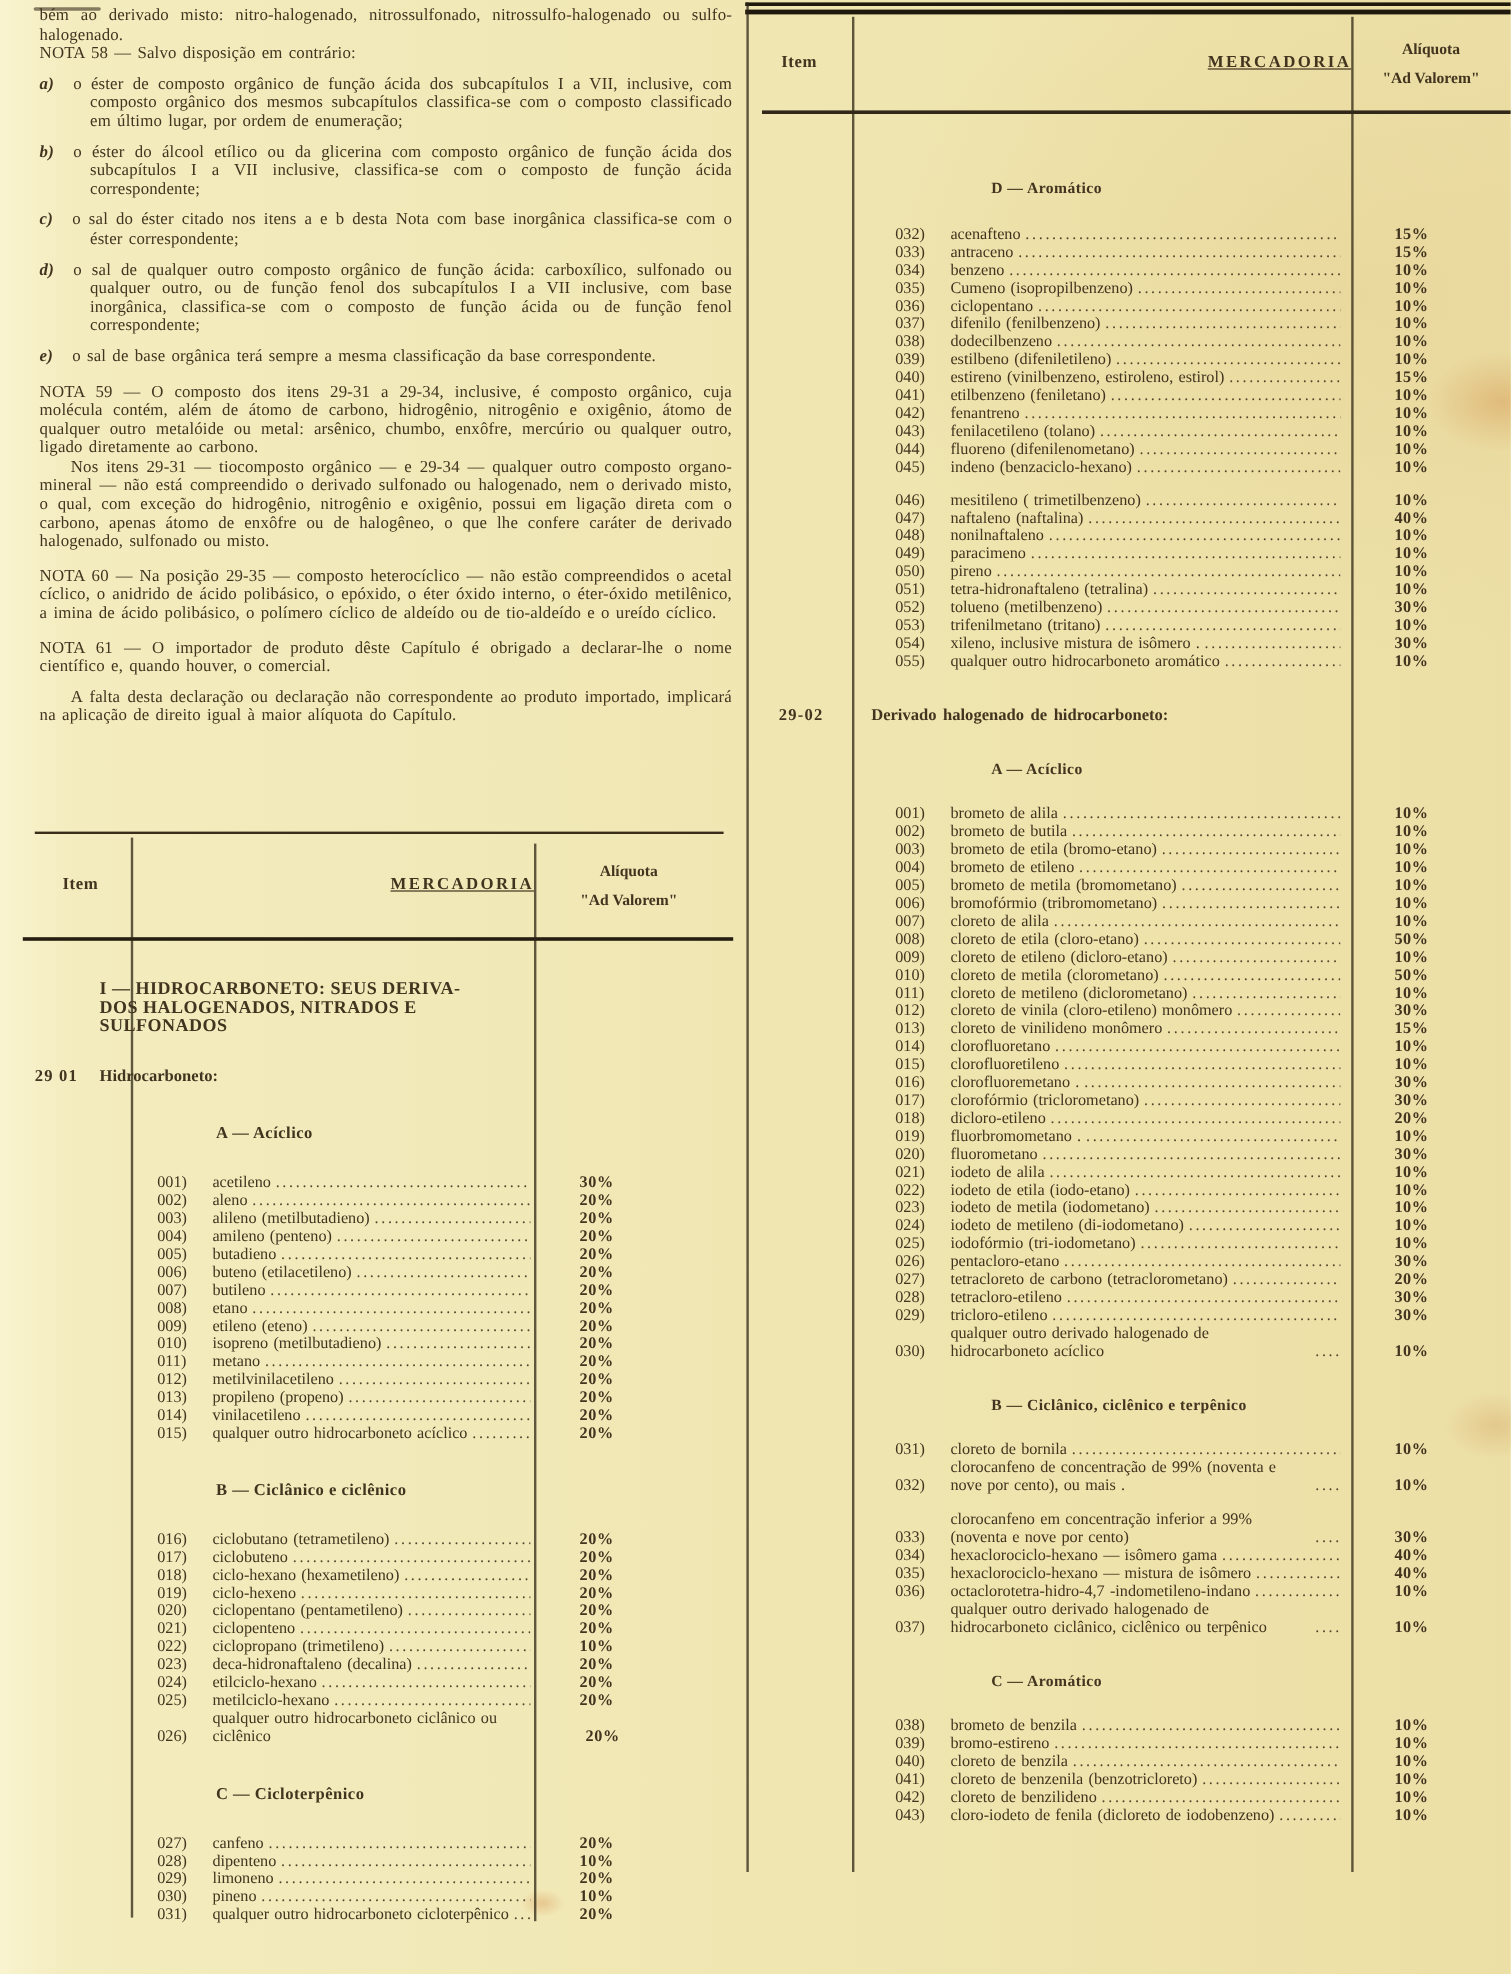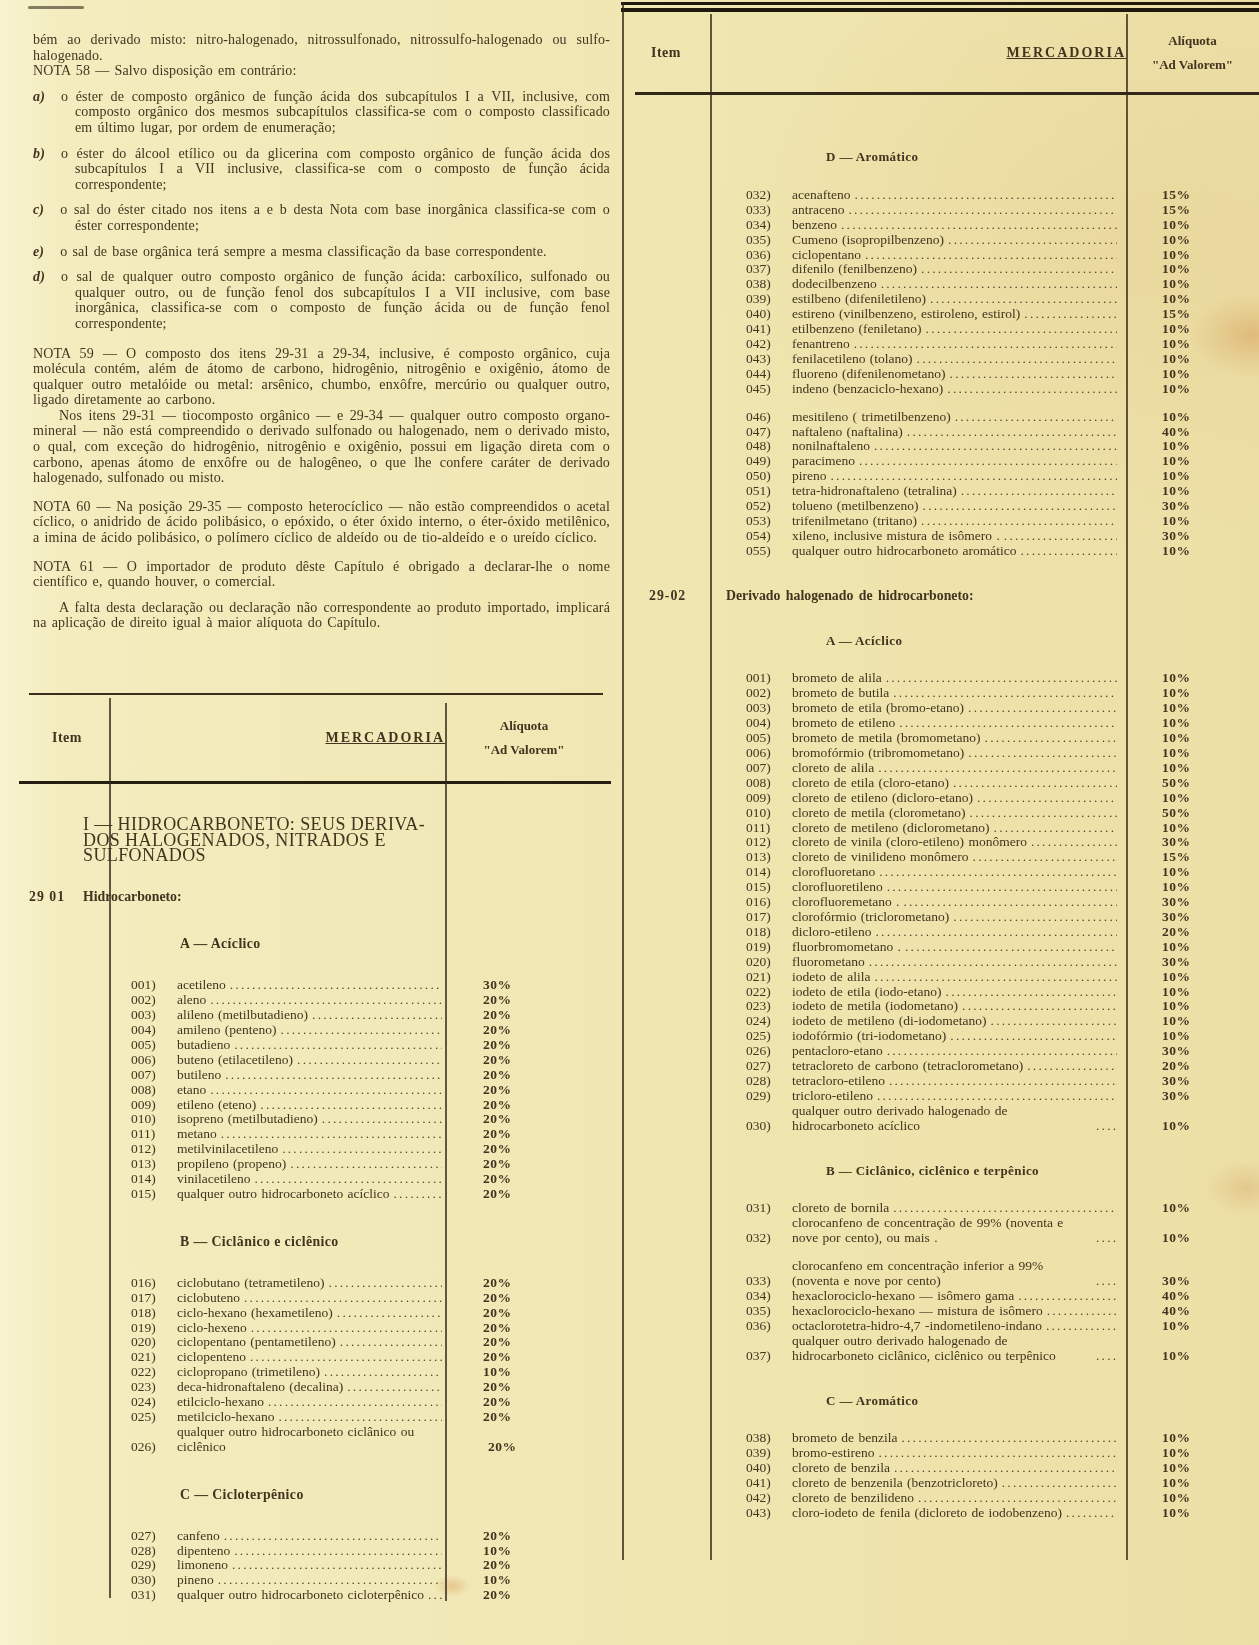--- a/index.html
+++ b/index.html
@@ -10,21 +10,21 @@
       radial-gradient(ellipse 60px 40px at 1246px 1188px, rgba(200,130,60,0.25), transparent 70%),
       radial-gradient(ellipse 26px 16px at 452px 1586px, rgba(210,120,50,0.30), transparent 70%),
       radial-gradient(ellipse 700px 500px at 90% 15%, rgba(216,180,110,0.18), transparent 60%),
       linear-gradient(90deg,#f9f3cf 0%,#f3ecbe 5%,#f0e7b4 45%,#eee3ab 75%,#ecdfa6 100%);
     font-family:"Liberation Serif","DejaVu Serif",serif;
     color:#42341f;
   }
   .ink-line{position:absolute;background:#2e2514;}
   .soft{background:rgba(46,37,20,0.75);}
   
-  .notes{position:absolute;top:32px;left:33px;width:577px;font-size:14px;line-height:15.6px;text-align:justify;word-spacing:1.5px;letter-spacing:0.15px;}
+  .notes{position:absolute;top:6px;left:33px;width:577px;font-size:14px;line-height:15.6px;text-align:justify;word-spacing:1.5px;letter-spacing:0.15px;}
   .notes p{margin:0 0 10px 0;}
   .nota-title{margin:4px 0 8px 0;}
   .hang{padding-left:42px;text-indent:-42px;margin:0 0 9px 0;}
   .hang .lbl{font-style:italic;font-weight:bold;padding-right:16px;}
   .indent1{text-indent:26px;margin-bottom:0 !important;}
   .noindent{margin-bottom:0 !important;}
   
   .hdr{display:flex;align-items:center;font-size:14px;}
   .h-item{text-align:center;letter-spacing:0.5px;font-weight:bold;}
   .h-merc{flex:1;text-align:right;letter-spacing:2px;font-weight:bold;text-decoration:underline;}
@@ -41,21 +41,21 @@
   
   .ltable{position:absolute;left:25px;top:693px;width:578px;height:912px;}
   .ltable .topline{position:absolute;top:0;left:4px;right:0;height:2px;background:#3a2e1b;}
   .ltable .hdr{height:86px;padding-top:2px;}
   .ltable .h-item{width:84px;}
   .ltable .h-rate{width:158px;}
   .ltable .heavyline{position:absolute;top:88px;left:-6px;right:-8px;height:3px;background:#261e10;}
   .ltable .v1{left:84px;top:5px;height:900px;width:2px;}
   .ltable .v2{left:420px;top:10px;height:898px;width:2px;}
   .lbody{padding:36px 0 0 58px;line-height:14.9px;position:relative;}
-  .group-title{font-weight:normal;white-space:pre-line;width:360px;font-size:18px;letter-spacing:0.4px;line-height:15.5px;}
+  .group-title{font-weight:bold;white-space:pre-line;width:360px;font-size:15px;letter-spacing:0.4px;line-height:15.5px;}
   .code-row{position:relative;margin:26px 0 0 0;font-size:13.8px;}
   .ltable .code{left:-54px;top:0;}
   .ltable .sec-heading{margin:33px 0 26px 97px;font-size:13.8px;}
   .ltable .row{margin-left:48px;}
   .ltable .nm{max-width:266px;}
   .ltable .rate{width:158px;padding-left:38px;}
   
   .rtable{position:absolute;left:621px;top:0;width:638px;height:1610px;}
   .rtable .dbl1{position:absolute;top:2px;left:0;right:0;height:3px;background:#1f180c;}
   .rtable .dbl2{position:absolute;top:8px;left:0;right:0;height:4px;background:#1f180c;}
@@ -81,22 +81,22 @@
 
 <div class="topmark"></div>
 
 <div class="notes">
   <p class="noindent">bém ao derivado misto: nitro-halogenado, nitrossulfonado, nitrossulfo-halogenado ou sulfo-halogenado.</p>
   <p class="nota-title">NOTA 58 — Salvo disposição em contrário:</p>
   <div id="nota58-items">
       <p class="hang"><span class="lbl">a)</span><span class="">o éster de composto orgânico de função ácida dos subcapítulos I a VII, inclusive, com composto orgânico dos mesmos subcapítulos classifica-se com o composto classificado em último lugar, por ordem de enumeração;</span></p>
       <p class="hang"><span class="lbl">b)</span><span class="">o éster do álcool etílico ou da glicerina com composto orgânico de função ácida dos subcapítulos I a VII inclusive, classifica-se com o composto de função ácida correspondente;</span></p>
       <p class="hang"><span class="lbl">c)</span><span class="">o sal do éster citado nos itens a e b desta Nota com base inorgânica classifica-se com o éster correspondente;</span></p>
+      <p class="hang"><span class="lbl">d)</span><span class="">o sal de qualquer outro composto orgânico de função ácida: carboxílico, sulfonado ou qualquer outro, ou de função fenol dos subcapítulos I a VII inclusive, com base inorgânica, classifica-se com o composto de função ácida ou de função fenol correspondente;</span></p>
       <p class="hang"><span class="lbl">e)</span><span class="">o sal de base orgânica terá sempre a mesma classificação da base correspondente.</span></p>
-      <p class="hang"><span class="lbl">d)</span><span class="">o sal de qualquer outro composto orgânico de função ácida: carboxílico, sulfonado ou qualquer outro, ou de função fenol dos subcapítulos I a VII inclusive, com base inorgânica, classifica-se com o composto de função ácida ou de função fenol correspondente;</span></p>
     </div>
   <p style="margin-top:14px;margin-bottom:0;">NOTA 59 — O composto dos itens 29-31 a 29-34, inclusive, é composto orgânico, cuja molécula contém, além de átomo de carbono, hidrogênio, nitrogênio e oxigênio, átomo de qualquer outro metalóide ou metal: arsênico, chumbo, enxôfre, mercúrio ou qualquer outro, ligado diretamente ao carbono.</p>
   <p class="indent1">Nos itens 29-31 — tiocomposto orgânico — e 29-34 — qualquer outro composto organo-mineral — não está compreendido o derivado sulfonado ou halogenado, nem o derivado misto, o qual, com exceção do hidrogênio, nitrogênio e oxigênio, possui em ligação direta com o carbono, apenas átomo de enxôfre ou de halogêneo, o que lhe confere caráter de derivado halogenado, sulfonado ou misto.</p>
   <p style="margin-top:13px;">NOTA 60 — Na posição 29-35 — composto heterocíclico — não estão compreendidos o acetal cíclico, o anidrido de ácido polibásico, o epóxido, o éter óxido interno, o éter-óxido metilênico, a imina de ácido polibásico, o polímero cíclico de aldeído ou de tio-aldeído e o ureído cíclico.</p>
   <p style="margin-top:13px;">NOTA 61 — O importador de produto dêste Capítulo é obrigado a declarar-lhe o nome científico e, quando houver, o comercial.</p>
   <p class="indent1" style="margin-top:10px;">A falta desta declaração ou declaração não correspondente ao produto importado, implicará na aplicação de direito igual à maior alíquota do Capítulo.</p>
 </div>
 
 <div class="ltable">
   <div class="topline"></div>

